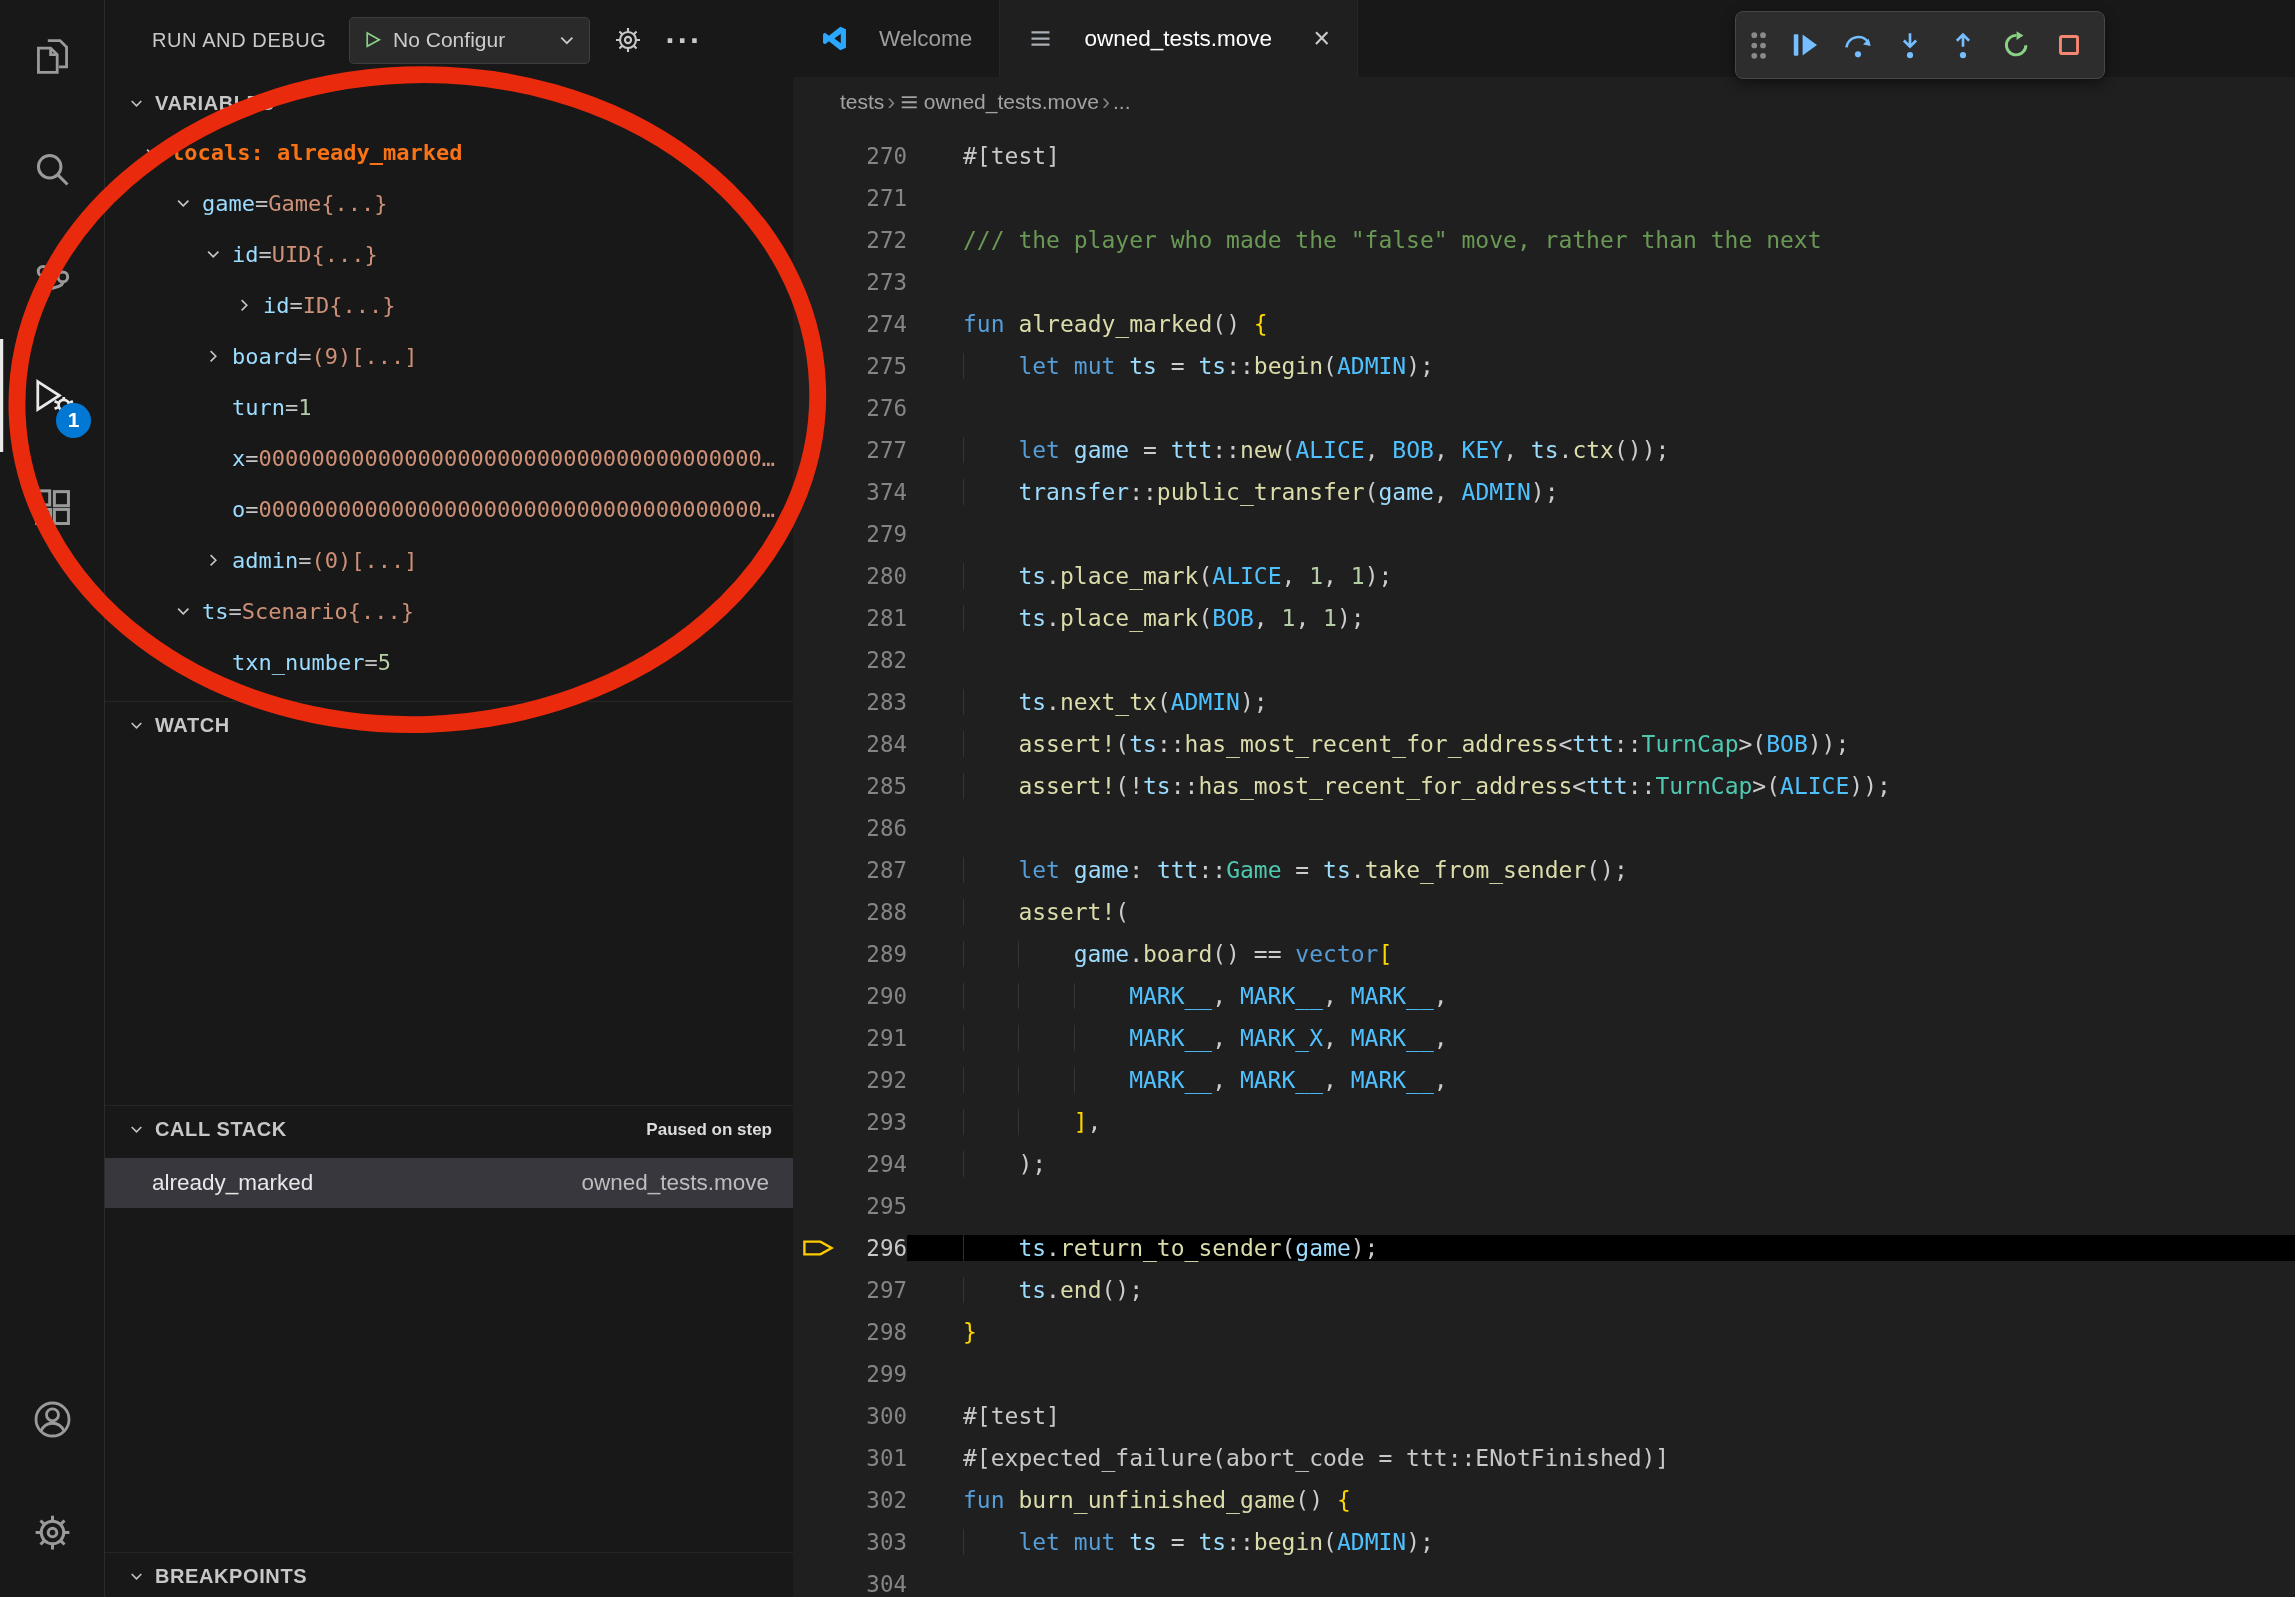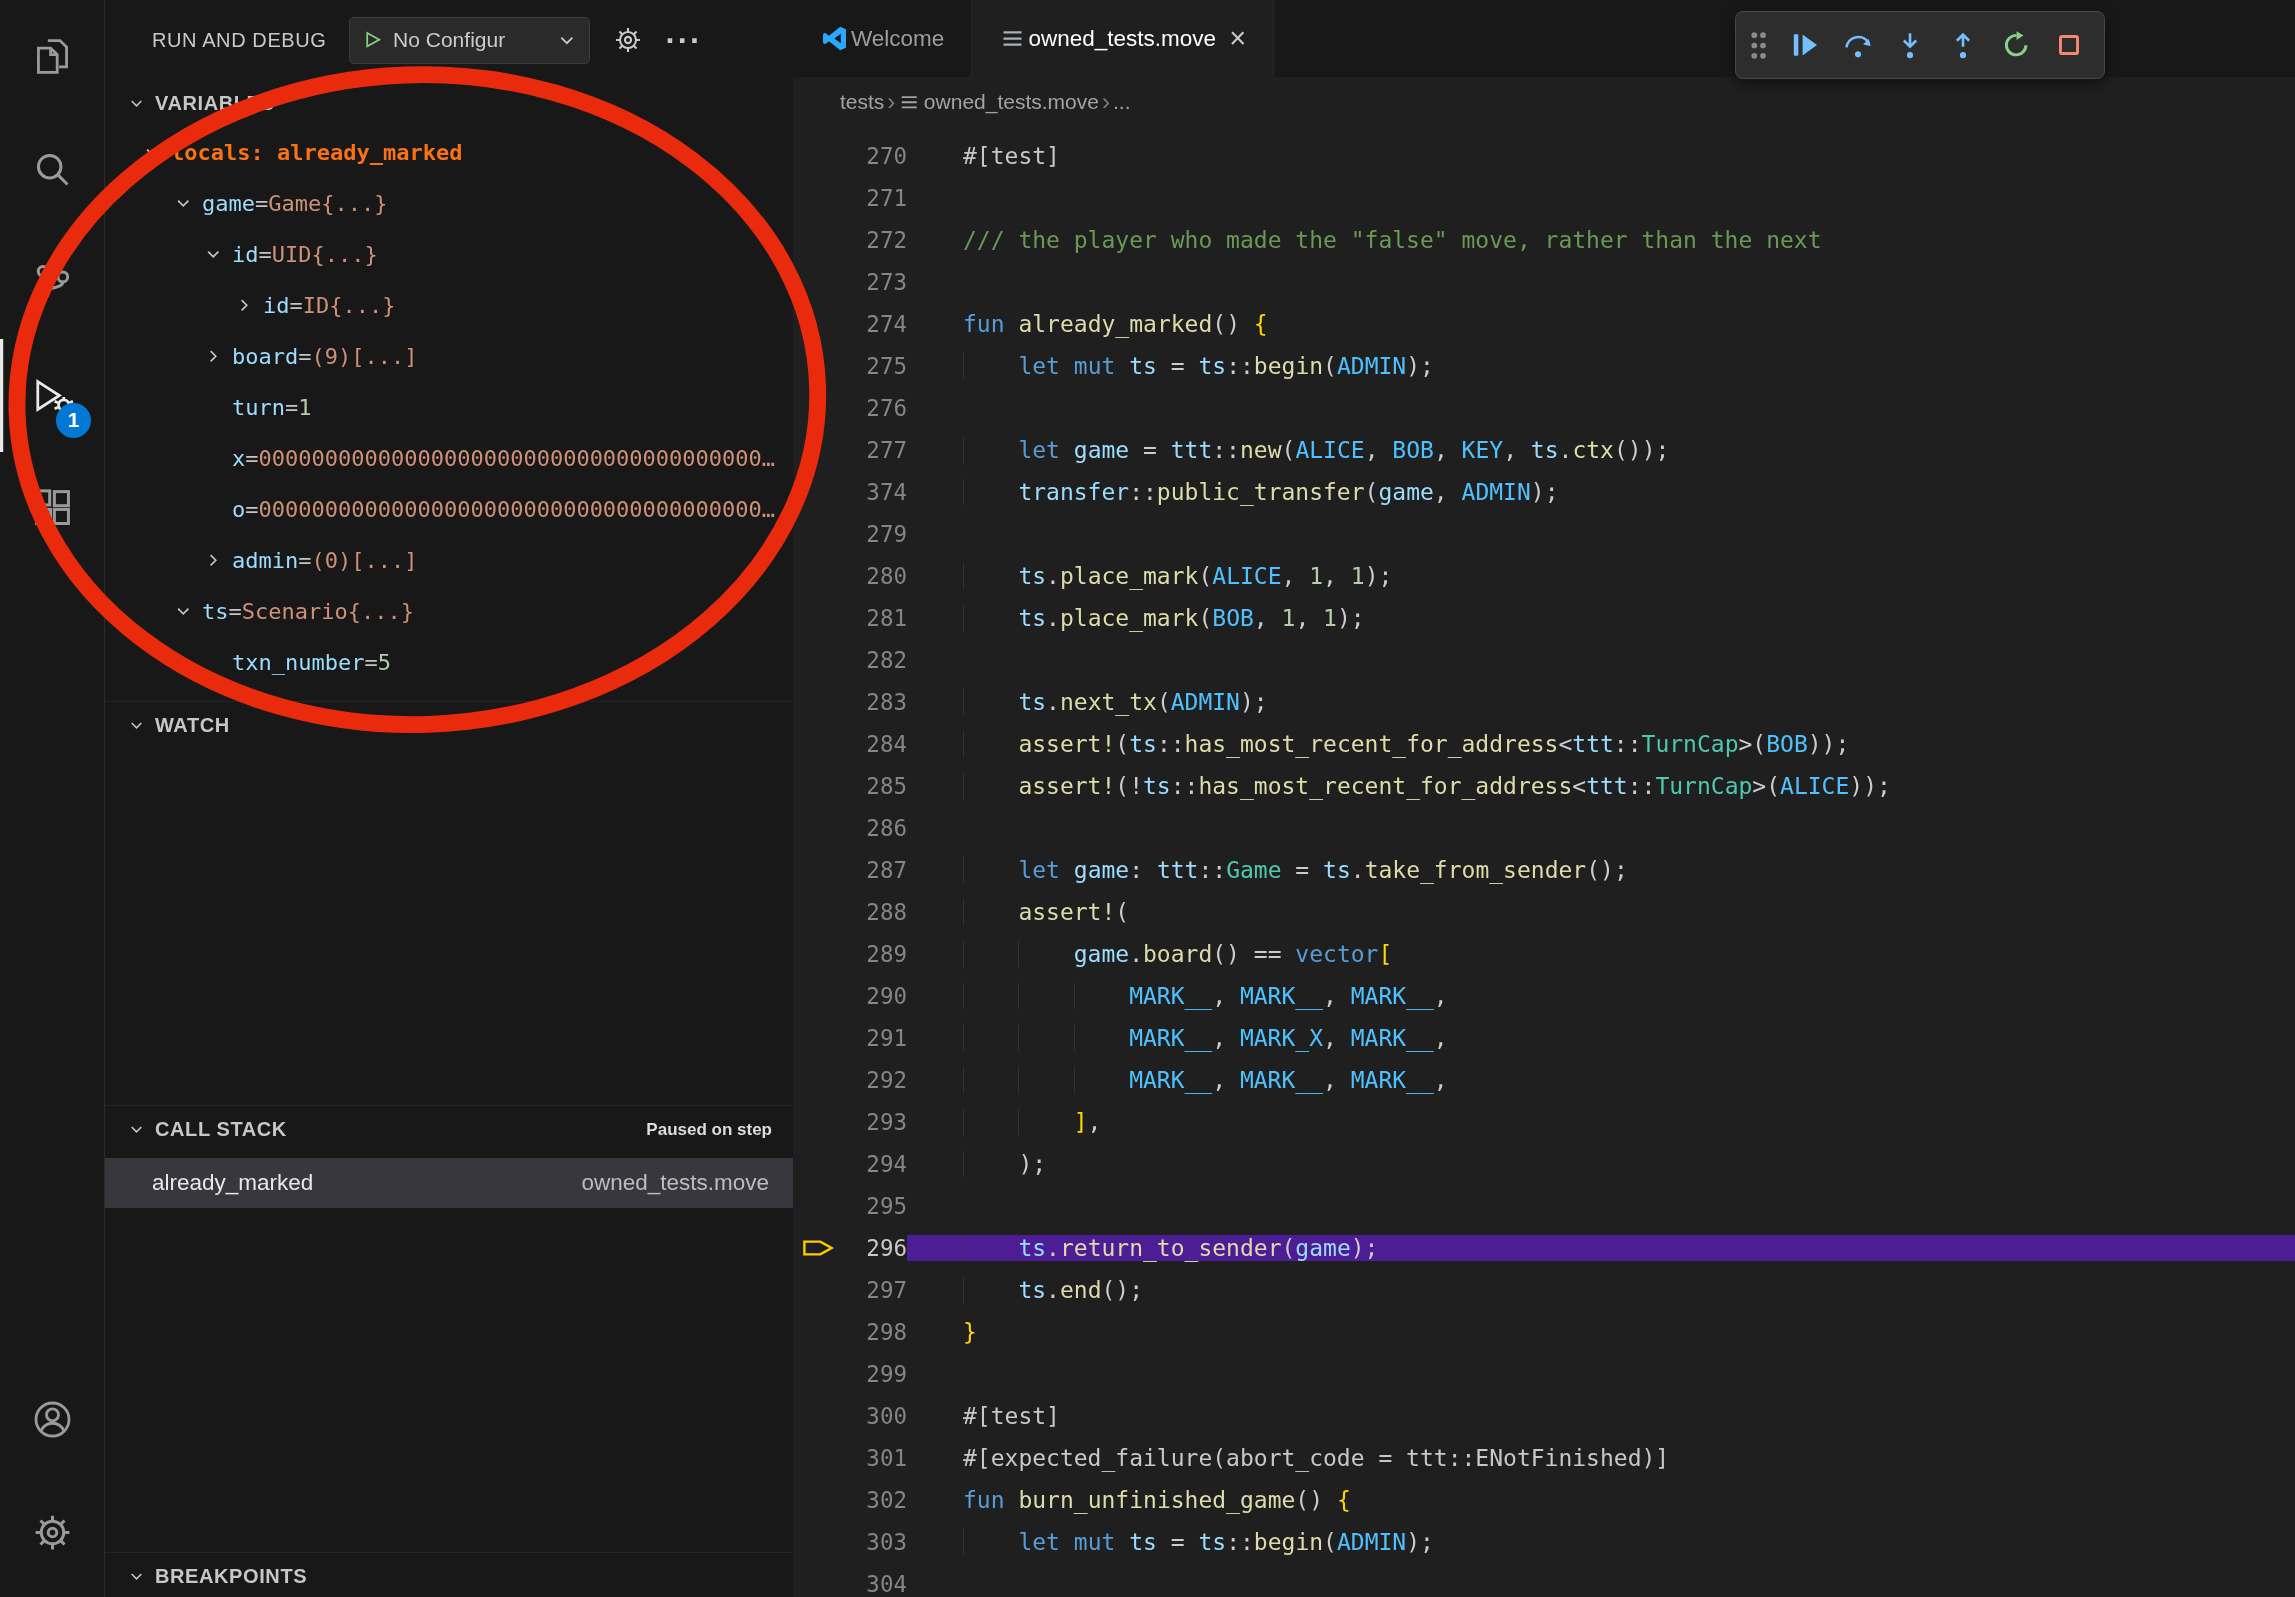--- a/index.html
+++ b/index.html
@@ -42,33 +42,33 @@
   .watch{flex:1;border-top:0.8px solid #252525;min-height:0}
   .callstack{height:447px;border-top:0.8px solid #252525;display:flex;flex-direction:column;flex:none}
   .frame{height:50px;display:flex;align-items:center;padding:0 24px 0 47px;font-size:22.5px;color:#e8e8e8;margin-top:4.8px;cursor:pointer}
   .frame.sel{background:#37373d}
   .frame-file{margin-left:auto;color:#bdbdbd}
   .breakpoints{height:45px;border-top:0.8px solid #252525;flex:none}
 
   
   .editor{flex:1;display:flex;flex-direction:column;background:#1f1f1f;min-width:0;position:relative}
   .tabbar{height:77px;background:#181818;display:flex;flex:none}
-  .tab{display:flex;align-items:center;gap:2px;padding:0 27px;font-size:22.5px;color:#9d9d9d;border-right:0.8px solid #272727;background:#181818;cursor:pointer}
+  .tab{display:flex;align-items:center;gap:30px;padding:0 27px;font-size:22.5px;color:#9d9d9d;border-right:0.8px solid #272727;background:#181818;cursor:pointer}
   .tab.active{background:#1f1f1f;color:#ffffff}
   .tab-close{font-size:29px;color:#c9c9c9;margin-left:11.3px;line-height:1}
   .breadcrumbs{height:50px;display:flex;align-items:center;gap:3px;padding-left:47px;color:#a3a3a3;font-size:21px;flex:none}
   .crumb{cursor:pointer}
   .crumb-sep{color:#7e7e7e;font-size:24px}
 
   .code{flex:1;padding-top:8px;font-family:"DejaVu Sans Mono",monospace;font-size:23px;overflow:hidden}
   .code-line{display:flex;height:42px;align-items:center}
   .ln-ind{width:50px;flex:none;display:flex;align-items:center;justify-content:center}
   .ln-num{width:64px;flex:none;text-align:right;color:#858585;font-size:22.5px}
   .ln-ct{flex:1;padding-left:56px;white-space:pre;min-width:0}
-  .code-line.cur .ln-ct{background:#4c1d95}
+  .code-line.cur .ln-ct{background:#000000}
   .code-line.cur .ln-num{color:#c9c9c9}
   .ind{display:inline-block;width:4ch;box-shadow:inset 0.8px 0 0 #3a3a3a}
   .tk.pln{color:#cccccc}
   .tk.attr{color:#c8c8c8}
   .tk.kw{color:#569cd6}
   .tk.fn{color:#dcdcaa}
   .tk.var{color:#9cdcfe}
   .tk.cst{color:#4fc1ff}
   .tk.num{color:#b5cea8}
   .tk.com{color:#6a9955}

